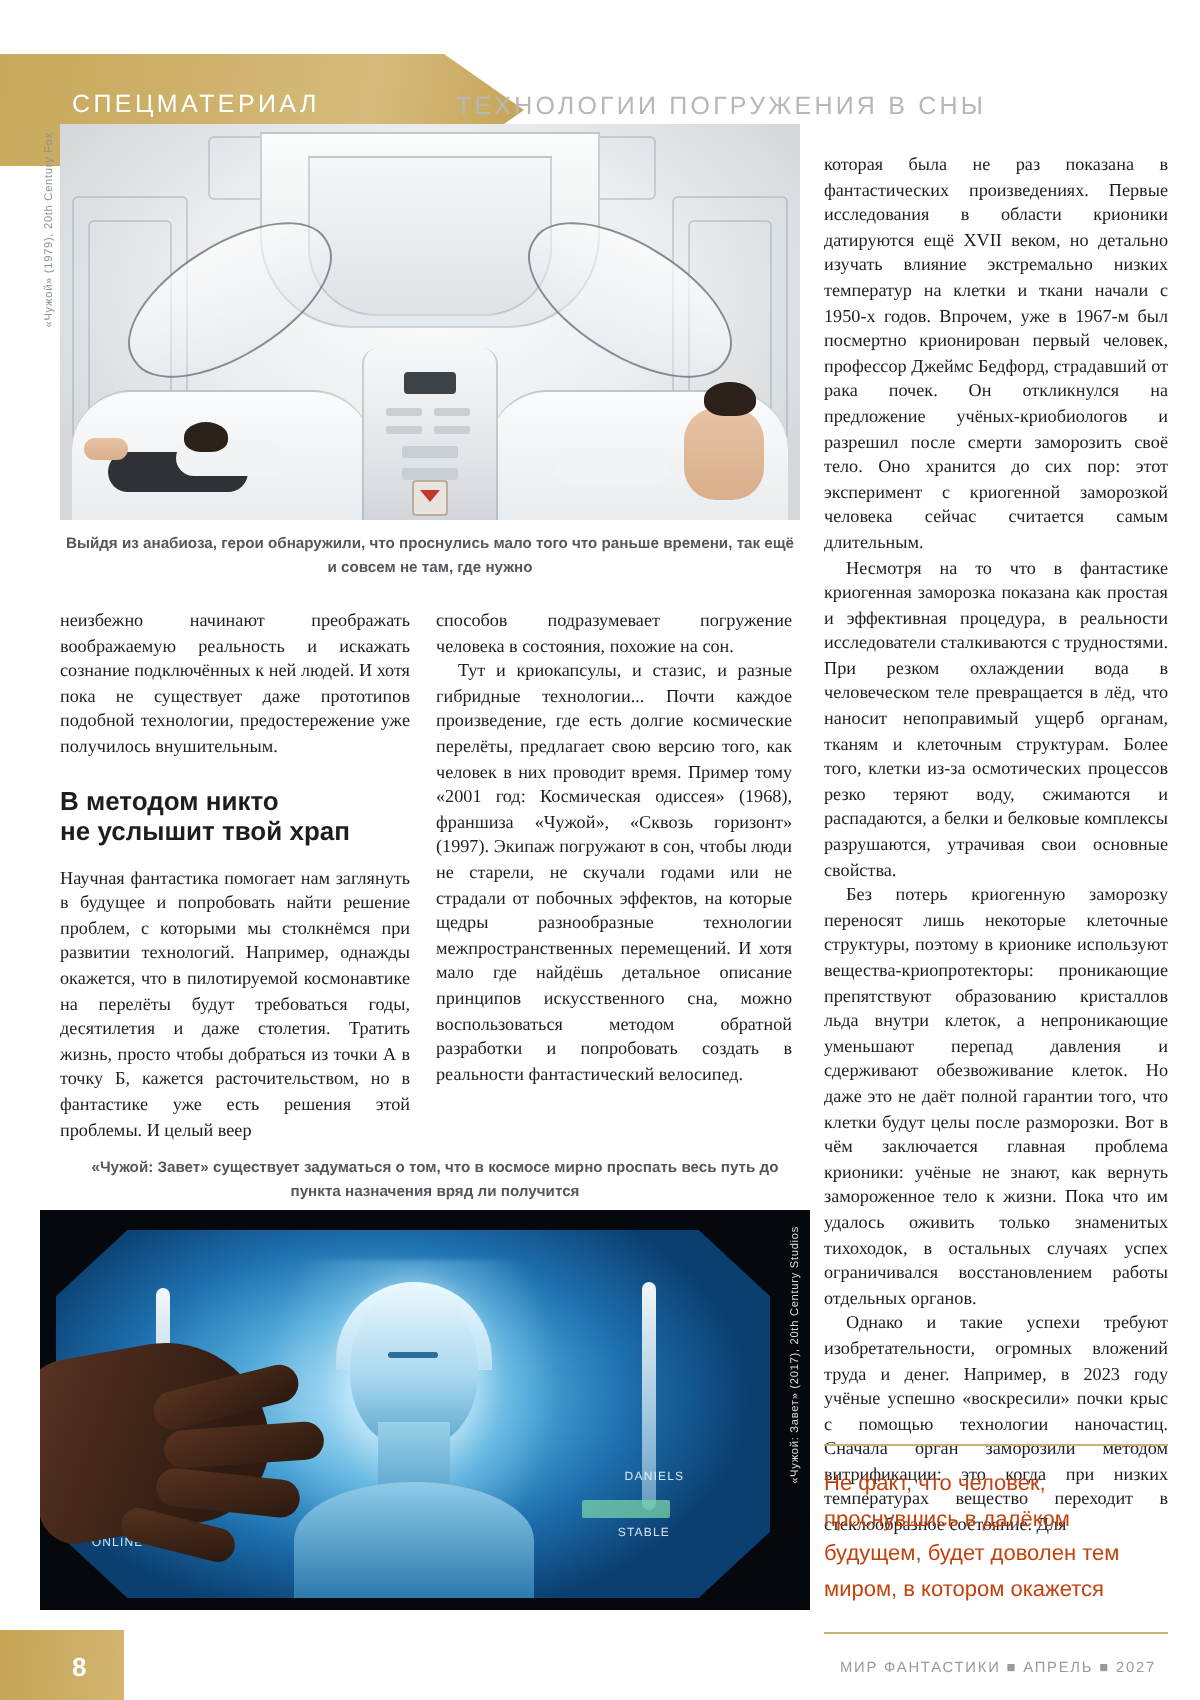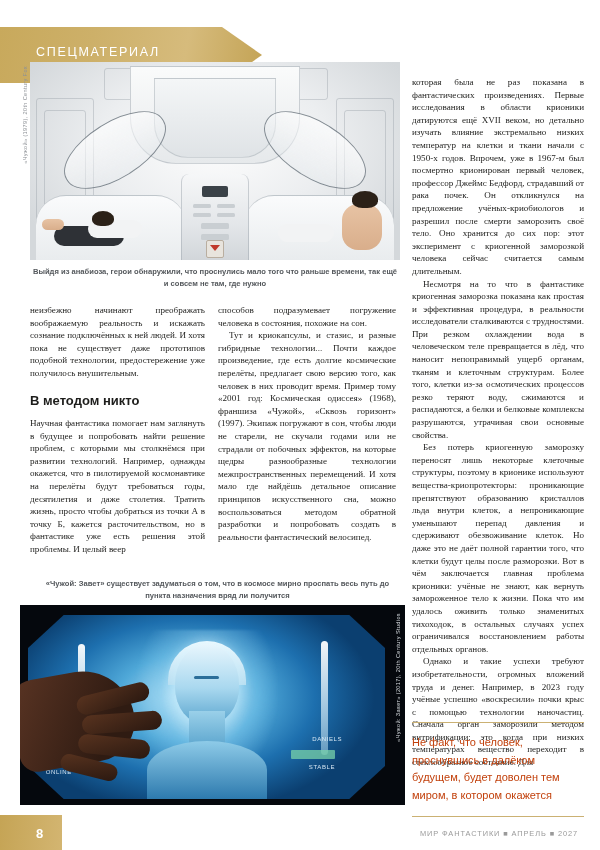--- a/index.html
+++ b/index.html
@@ -244,20 +244,21 @@
     font-size:7.4px; letter-spacing:.9px; color:#9a9a9a;
     white-space:nowrap;
   }
 </style>
 </head>
 <body>
 
 <div class="header">
   <div class="header-gold"></div>
   <div class="header-gold-label">СПЕЦМАТЕРИАЛ</div>
+  <div class="header-topic">ТЕХНОЛОГИИ ПОГРУЖЕНИЯ В СНЫ</div>
 </div>
 
 <div class="top-figure">
   <div class="ti-wall"></div>
 
   <div class="ti-panel" style="left:6px;  top:36px; width:56px;  height:120px;"></div>
   <div class="ti-panel" style="left:14px; top:48px; width:40px;  height:96px;"></div>
   <div class="ti-panel" style="right:6px; top:36px; width:56px;  height:120px;"></div>
   <div class="ti-panel" style="right:14px;top:48px; width:40px;  height:96px;"></div>
   <div class="ti-panel" style="left:74px; top:6px;  width:222px; height:30px;"></div>
@@ -291,20 +292,21 @@
 
   <div class="ti-badge"></div>
 </div>
 <div class="credit-v credit-top">«Чужой» (1979), 20th Century Fox</div>
 <div class="fig-caption cap-top">Выйдя из анабиоза, герои обнаружили, что проснулись мало того что раньше времени, так ещё и совсем не там, где нужно</div>
 
 <div class="col col1">
   <p class="noindent">неизбежно начинают преображать воображаемую реальность и искажать сознание подключённых к ней людей. И хотя пока не существует даже прототипов подобной технологии, предостережение уже получилось внушительным.</p>
   <div class="subhead">
     <span>В методом никто</span><br>
+    <span>не услышит твой храп</span>
   </div>
   <p class="noindent">Научная фантастика помогает нам заглянуть в будущее и попробовать найти решение проблем, с которыми мы столкнёмся при развитии технологий. Например, однажды окажется, что в пилотируемой космонавтике на перелёты будут требоваться годы, десятилетия и даже столетия. Тратить жизнь, просто чтобы добраться из точки А в точку Б, кажется расточительством, но в фантастике уже есть решения этой проблемы. И целый веер</p>
 </div>
 
 <div class="col col2">
   <p class="noindent">способов подразумевает погружение человека в состояния, похожие на сон.</p>
   <p>Тут и криокапсулы, и стазис, и разные гибридные технологии... Почти каждое произведение, где есть долгие космические перелёты, предлагает свою версию того, как человек в них проводит время. Пример тому «2001 год: Космическая одиссея» (1968), франшиза «Чужой», «Сквозь горизонт» (1997). Экипаж погружают в сон, чтобы люди не старели, не скучали годами или не страдали от побочных эффектов, на которые щедры разнообразные технологии межпространственных перемещений. И хотя мало где найдёшь детальное описание принципов искусственного сна, можно воспользоваться методом обратной разработки и попробовать создать в реальности фантастический велосипед.</p>
 </div>
 
 <div class="col col3">

